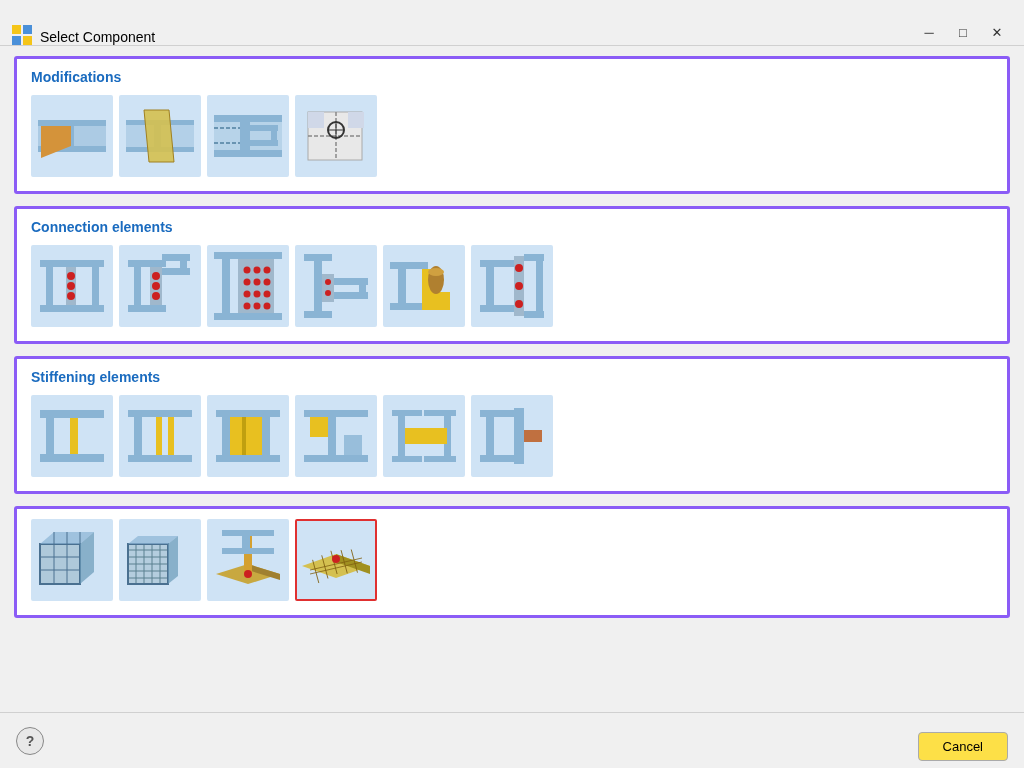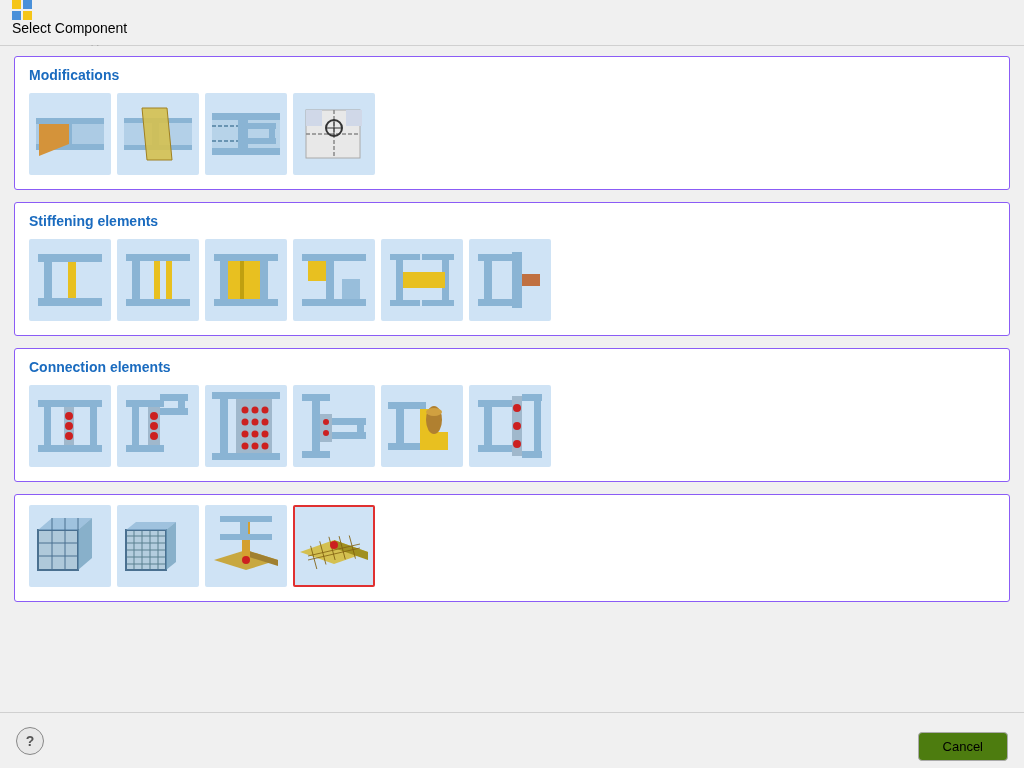--- a/index.html
+++ b/index.html
@@ -14,25 +14,24 @@
       width: 1024px;
       height: 768px;
       background: #f0f0f0;
       display: flex;
       flex-direction: column;
     }
     .title-bar {
       background: #f0f0f0;
       height: 46px;
       display: flex;
-      align-items: flex-start;
+      align-items: flex-end;
       padding: 0 12px;
       border-bottom: 1px solid #d0d0d0;
       flex-shrink: 0;
-      flex-direction: column;
     }
     .title-bar-icon {
       width: 20px;
       height: 20px;
       margin-right: 8px;
       flex-shrink: 0;
     }
     .title-bar-title {
       font-size: 14px;
       font-weight: 400;
@@ -60,21 +59,21 @@
     .content-area {
       flex: 1;
       overflow-y: auto;
       padding: 10px 14px;
       background: #f0f0f0;
     }
 
     .section {
       margin-bottom: 12px;
       background: white;
-      border: 1px solid #8b5cf6;
+      border: 3px solid #8b5cf6;
       border-radius: 3px;
       padding: 10px 14px 14px;
     }
     .section-title {
       font-size: 14px;
       font-weight: 600;
       color: #1a6bbf;
       margin-bottom: 10px;
     }
     .items-row {
@@ -122,21 +121,21 @@
       cursor: pointer;
       display: flex;
       align-items: center;
       justify-content: center;
       font-size: 14px;
       font-weight: bold;
       color: #555;
     }
     .cancel-btn {
       padding: 6px 24px;
-      background: #4d7c0f;
+      background: #fde047;
       border: 1px solid #aaa;
       border-radius: 4px;
       cursor: pointer;
       font-size: 13px;
       color: #000;
       margin-top: 11px;
     }
 
     
   </style>
@@ -222,101 +221,20 @@
             <line x1="28" y1="30" x2="44" y2="30" stroke="#333" stroke-width="1"></line>
 
             <rect x="8" y="12" width="16" height="16" fill="#d0d8e8"></rect>
             <rect x="48" y="12" width="16" height="16" fill="#d0d8e8"></rect>
           </svg>
         </div>
       </div>
     </div>
 
     <div class="section">
-      <div class="section-title">Stiffening elements</div>
-      <div class="items-row">
-
-        <div class="item-cell" title="Stiffener">
-          <svg class="item-svg" viewBox="0 0 72 72">
-
-            <rect x="4" y="10" width="64" height="8" fill="#8ab4d4"></rect>
-            <rect x="4" y="54" width="64" height="8" fill="#8ab4d4"></rect>
-            <rect x="10" y="18" width="8" height="36" fill="#8ab4d4"></rect>
-
-            <rect x="34" y="18" width="8" height="36" fill="#e8c020"></rect>
-            <rect x="34" y="18" width="8" height="4" fill="#e8c020"></rect>
-            <rect x="34" y="50" width="8" height="4" fill="#e8c020"></rect>
-          </svg>
-        </div>
-
-        <div class="item-cell" title="Web stiffener">
-          <svg class="item-svg" viewBox="0 0 72 72">
-            <rect x="4" y="10" width="64" height="7" fill="#8ab4d4"></rect>
-            <rect x="4" y="55" width="64" height="7" fill="#8ab4d4"></rect>
-            <rect x="10" y="17" width="8" height="38" fill="#8ab4d4"></rect>
-
-            <rect x="32" y="17" width="6" height="38" fill="#e8c020"></rect>
-            <rect x="44" y="17" width="6" height="38" fill="#e8c020"></rect>
-          </svg>
-        </div>
-
-        <div class="item-cell" title="Full stiffener">
-          <svg class="item-svg" viewBox="0 0 72 72">
-            <rect x="4" y="10" width="64" height="7" fill="#8ab4d4"></rect>
-            <rect x="4" y="55" width="64" height="7" fill="#8ab4d4"></rect>
-            <rect x="10" y="17" width="8" height="38" fill="#8ab4d4"></rect>
-            <rect x="50" y="17" width="8" height="38" fill="#8ab4d4"></rect>
-
-            <rect x="18" y="17" width="32" height="38" fill="#e8c020"></rect>
-
-            <rect x="30" y="17" width="4" height="38" fill="#c0a010"></rect>
-          </svg>
-        </div>
-
-        <div class="item-cell" title="Partial stiffener">
-          <svg class="item-svg" viewBox="0 0 72 72">
-            <rect x="4" y="10" width="64" height="7" fill="#8ab4d4"></rect>
-            <rect x="4" y="55" width="64" height="7" fill="#8ab4d4"></rect>
-            <rect x="28" y="17" width="8" height="38" fill="#8ab4d4"></rect>
-
-            <rect x="10" y="17" width="18" height="20" fill="#e8c020"></rect>
-            <rect x="44" y="35" width="18" height="20" fill="#8ab4d4" opacity="0.8"></rect>
-          </svg>
-        </div>
-
-        <div class="item-cell" title="Flange stiffener">
-          <svg class="item-svg" viewBox="0 0 72 72">
-
-            <rect x="4" y="10" width="30" height="6" fill="#8ab4d4"></rect>
-            <rect x="4" y="56" width="30" height="6" fill="#8ab4d4"></rect>
-            <rect x="10" y="16" width="7" height="40" fill="#8ab4d4"></rect>
-
-            <rect x="36" y="10" width="32" height="6" fill="#8ab4d4"></rect>
-            <rect x="36" y="56" width="32" height="6" fill="#8ab4d4"></rect>
-            <rect x="56" y="16" width="7" height="40" fill="#8ab4d4"></rect>
-
-            <rect x="17" y="28" width="42" height="16" fill="#e8c020"></rect>
-          </svg>
-        </div>
-
-        <div class="item-cell" title="End plate stiffener">
-          <svg class="item-svg" viewBox="0 0 72 72">
-            <rect x="4" y="10" width="38" height="7" fill="#8ab4d4"></rect>
-            <rect x="4" y="55" width="38" height="7" fill="#8ab4d4"></rect>
-            <rect x="10" y="17" width="8" height="38" fill="#8ab4d4"></rect>
-
-            <rect x="38" y="8" width="10" height="56" fill="#8ab4d4"></rect>
-
-            <rect x="48" y="30" width="18" height="12" fill="#c07040"></rect>
-          </svg>
-        </div>
-      </div>
-    </div>
-
-    <div class="section">
       <div class="section-title">Connection elements</div>
       <div class="items-row">
 
         <div class="item-cell" title="Bolted plate">
           <svg class="item-svg" viewBox="0 0 72 72">
             <rect x="4" y="10" width="40" height="7" fill="#8ab4d4"></rect>
             <rect x="4" y="55" width="40" height="7" fill="#8ab4d4"></rect>
             <rect x="10" y="17" width="7" height="38" fill="#8ab4d4"></rect>
 
             <rect x="30" y="17" width="10" height="38" fill="#a0b8cc"></rect>
@@ -420,20 +338,101 @@
 
             <rect x="48" y="4" width="20" height="7" fill="#8ab4d4"></rect>
             <rect x="48" y="61" width="20" height="7" fill="#8ab4d4"></rect>
             <rect x="60" y="11" width="7" height="50" fill="#8ab4d4"></rect>
           </svg>
         </div>
       </div>
     </div>
 
     <div class="section">
+      <div class="section-title">Stiffening elements</div>
+      <div class="items-row">
+
+        <div class="item-cell" title="Stiffener">
+          <svg class="item-svg" viewBox="0 0 72 72">
+
+            <rect x="4" y="10" width="64" height="8" fill="#8ab4d4"></rect>
+            <rect x="4" y="54" width="64" height="8" fill="#8ab4d4"></rect>
+            <rect x="10" y="18" width="8" height="36" fill="#8ab4d4"></rect>
+
+            <rect x="34" y="18" width="8" height="36" fill="#e8c020"></rect>
+            <rect x="34" y="18" width="8" height="4" fill="#e8c020"></rect>
+            <rect x="34" y="50" width="8" height="4" fill="#e8c020"></rect>
+          </svg>
+        </div>
+
+        <div class="item-cell" title="Web stiffener">
+          <svg class="item-svg" viewBox="0 0 72 72">
+            <rect x="4" y="10" width="64" height="7" fill="#8ab4d4"></rect>
+            <rect x="4" y="55" width="64" height="7" fill="#8ab4d4"></rect>
+            <rect x="10" y="17" width="8" height="38" fill="#8ab4d4"></rect>
+
+            <rect x="32" y="17" width="6" height="38" fill="#e8c020"></rect>
+            <rect x="44" y="17" width="6" height="38" fill="#e8c020"></rect>
+          </svg>
+        </div>
+
+        <div class="item-cell" title="Full stiffener">
+          <svg class="item-svg" viewBox="0 0 72 72">
+            <rect x="4" y="10" width="64" height="7" fill="#8ab4d4"></rect>
+            <rect x="4" y="55" width="64" height="7" fill="#8ab4d4"></rect>
+            <rect x="10" y="17" width="8" height="38" fill="#8ab4d4"></rect>
+            <rect x="50" y="17" width="8" height="38" fill="#8ab4d4"></rect>
+
+            <rect x="18" y="17" width="32" height="38" fill="#e8c020"></rect>
+
+            <rect x="30" y="17" width="4" height="38" fill="#c0a010"></rect>
+          </svg>
+        </div>
+
+        <div class="item-cell" title="Partial stiffener">
+          <svg class="item-svg" viewBox="0 0 72 72">
+            <rect x="4" y="10" width="64" height="7" fill="#8ab4d4"></rect>
+            <rect x="4" y="55" width="64" height="7" fill="#8ab4d4"></rect>
+            <rect x="28" y="17" width="8" height="38" fill="#8ab4d4"></rect>
+
+            <rect x="10" y="17" width="18" height="20" fill="#e8c020"></rect>
+            <rect x="44" y="35" width="18" height="20" fill="#8ab4d4" opacity="0.8"></rect>
+          </svg>
+        </div>
+
+        <div class="item-cell" title="Flange stiffener">
+          <svg class="item-svg" viewBox="0 0 72 72">
+
+            <rect x="4" y="10" width="30" height="6" fill="#8ab4d4"></rect>
+            <rect x="4" y="56" width="30" height="6" fill="#8ab4d4"></rect>
+            <rect x="10" y="16" width="7" height="40" fill="#8ab4d4"></rect>
+
+            <rect x="36" y="10" width="32" height="6" fill="#8ab4d4"></rect>
+            <rect x="36" y="56" width="32" height="6" fill="#8ab4d4"></rect>
+            <rect x="56" y="16" width="7" height="40" fill="#8ab4d4"></rect>
+
+            <rect x="17" y="28" width="42" height="16" fill="#e8c020"></rect>
+          </svg>
+        </div>
+
+        <div class="item-cell" title="End plate stiffener">
+          <svg class="item-svg" viewBox="0 0 72 72">
+            <rect x="4" y="10" width="38" height="7" fill="#8ab4d4"></rect>
+            <rect x="4" y="55" width="38" height="7" fill="#8ab4d4"></rect>
+            <rect x="10" y="17" width="8" height="38" fill="#8ab4d4"></rect>
+
+            <rect x="38" y="8" width="10" height="56" fill="#8ab4d4"></rect>
+
+            <rect x="48" y="30" width="18" height="12" fill="#c07040"></rect>
+          </svg>
+        </div>
+      </div>
+    </div>
+
+    <div class="section">
       <div class="items-row" style="position:relative;">
 
         <div class="item-cell" title="Grid">
           <svg class="item-svg" viewBox="0 0 72 72">
 
             <rect x="4" y="20" width="40" height="40" fill="#9ab8c8" opacity="0.6"></rect>
 
             <line x1="4" y1="33" x2="44" y2="33" stroke="#4a7090" stroke-width="1"></line>
             <line x1="4" y1="46" x2="44" y2="46" stroke="#4a7090" stroke-width="1"></line>
 

